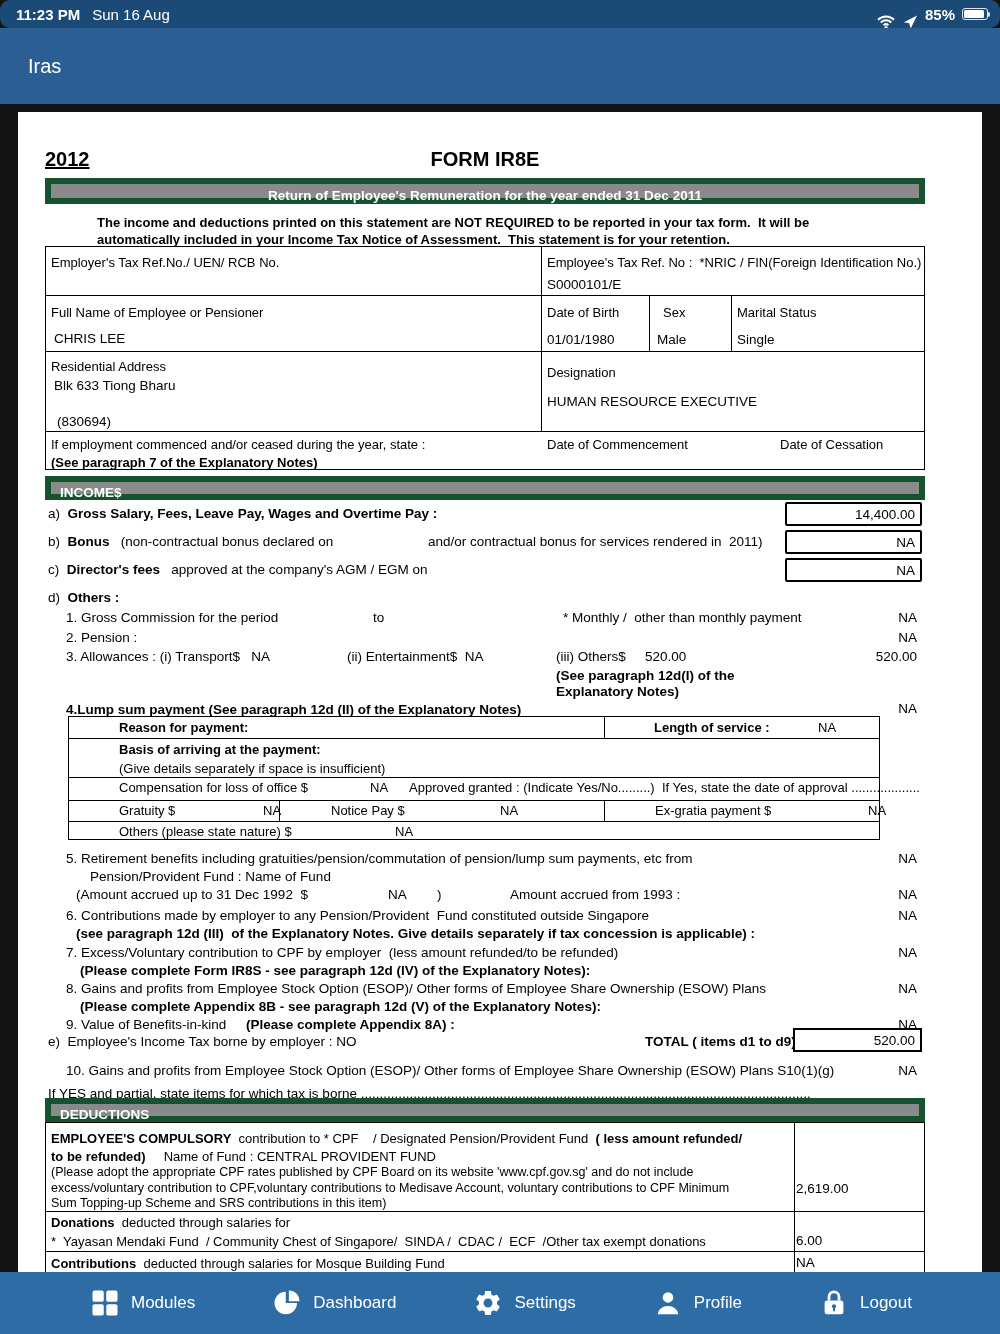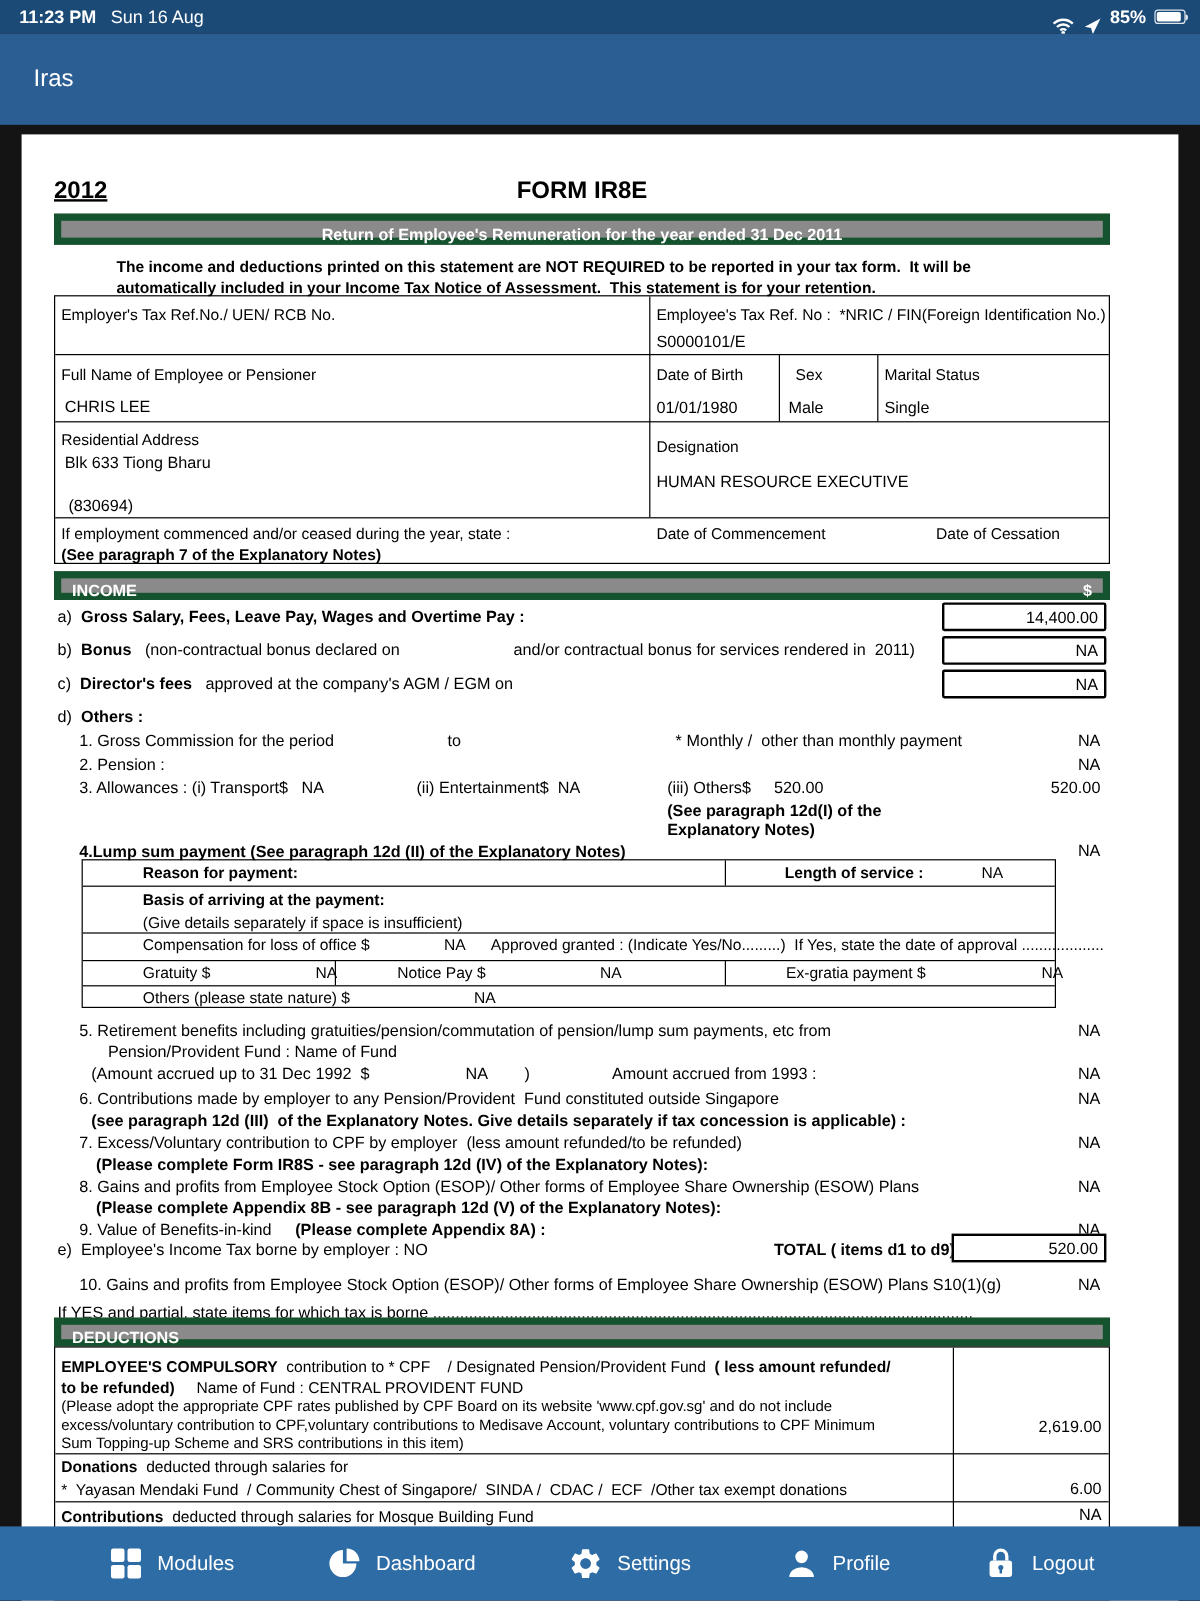--- a/index.html
+++ b/index.html
@@ -3,21 +3,21 @@
 <meta charset="utf-8">
 <style>
   * { margin:0; padding:0; box-sizing:border-box; }
   html,body { width:1000px; height:1334px; }
   body { font-family:"Liberation Sans", sans-serif; background:#141414; position:relative; overflow:hidden; }
 
   .screen { position:absolute; inset:0; width:1000px; height:1334px; background:#141414; overflow:hidden; }
 
   
   .status-bar { position:absolute; top:0; left:0; right:0; height:28px; background:#1b4a77;
-    display:flex; justify-content:space-between; align-items:center; padding:0 12px 0 16px; color:#fff; }
+    display:flex; justify-content:space-between; align-items:center; padding:0 12px 0 16px; color:#fff;border-radius:10px; }
   .sb-left { display:flex; gap:12px; align-items:center; font-size:15px; }
   .sb-time { font-weight:bold; }
   .sb-right { display:flex; gap:7px; align-items:center; font-size:15px; font-weight:bold; }
   .battery { width:26px; height:12px; border:1px solid rgba(255,255,255,.85); border-radius:3px; position:relative; }
   .battery .fill { position:absolute; top:1px; left:1px; bottom:1px; width:85%; background:#fff; border-radius:1.5px; }
   .battery:after { content:""; position:absolute; right:-3px; top:3px; width:2px; height:5px; background:rgba(255,255,255,.85); border-radius:0 2px 2px 0; }
 
   
   .navbar { position:absolute; top:28px; left:0; right:0; height:76px; background:#2b5f94; color:#fff;
     display:flex; align-items:center; padding-left:28px; font-size:20px; }
@@ -34,21 +34,21 @@
   .ln { position:absolute; font-size:13.5px; white-space:pre; line-height:16px; }
   .ln span { white-space:pre; }
   .b { font-weight:bold; }
   .sm { font-size:11px; }
   .rv { position:absolute; right:65px; text-align:right; font-size:13.5px; white-space:pre; line-height:16px; }
   .doc-year { position:absolute; left:27px; top:36px; font-size:20px; font-weight:bold; text-decoration:underline; }
   .doc-title { position:absolute; left:27px; top:36px; width:880px; text-align:center; font-size:20px; font-weight:bold; }
   .graybar { position:absolute; left:27px; width:880px; height:24px; background:#8a8a8a; border:6px solid #14532d;
     color:#fff; font-weight:bold; font-size:13.5px; line-height:22px; }
   .banner { top:66px; height:26px; line-height:24px; text-align:center; }
-  .secbar { display:flex; justify-content:space-between; padding:0 9px; }
+  .secbar { display:flex; padding:0 9px; }
   .notice { position:absolute; left:79px; font-size:13px; font-weight:bold; white-space:pre; }
 
   
   .htable { position:absolute; left:27px; top:134px; width:880px; height:224px; border:1.5px solid #000; }
   .htable .cellline { position:absolute; background:#000; }
   .htable .lbl { position:absolute; font-size:13px; white-space:pre; }
   .htable .val { position:absolute; font-size:13.5px; white-space:pre; }
 
   
   .vbox { position:absolute; left:767px; width:137px; height:24px; border:2px solid #000; border-radius:2px;
@@ -61,21 +61,21 @@
   .ltable .hl { position:absolute; left:0; right:0; height:1px; background:#000; }
   .ltable .vl { position:absolute; width:1px; background:#000; }
   .ltable .t { position:absolute; font-size:13px; white-space:pre;padding-left:44px; }
 
   
   .dtable { position:absolute; left:27px; top:1010px; width:880px; height:212px; border:1.5px solid #000; overflow:hidden; }
   .dtable .hl { position:absolute; left:0; right:0; height:1px; background:#000; }
   .dtable .vl { position:absolute; width:1px; background:#000; top:0; bottom:0; left:748px; }
   .dtable .t { position:absolute; font-size:13px; white-space:pre; line-height:16px; }
   .dtable .para { position:absolute; left:5px; top:42px; width:700px; font-size:12.5px; line-height:15.5px; white-space:normal; }
-  .dtable .dval { position:absolute; left:750px; width:122px; text-align:right; font-size:13.5px; }
+  .dtable .dval { position:absolute; left:750px; width:122px; text-align:left; font-size:13.5px; }
 
   .dots-line { overflow:hidden; width:762px; }
 </style>
 </head>
 <body>
 
 <div class="screen">
 
   <div class="status-bar">
     <div class="sb-left">

